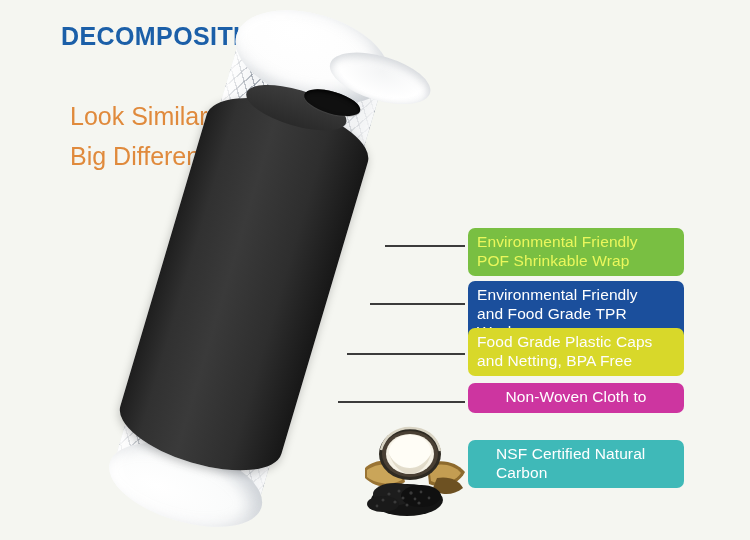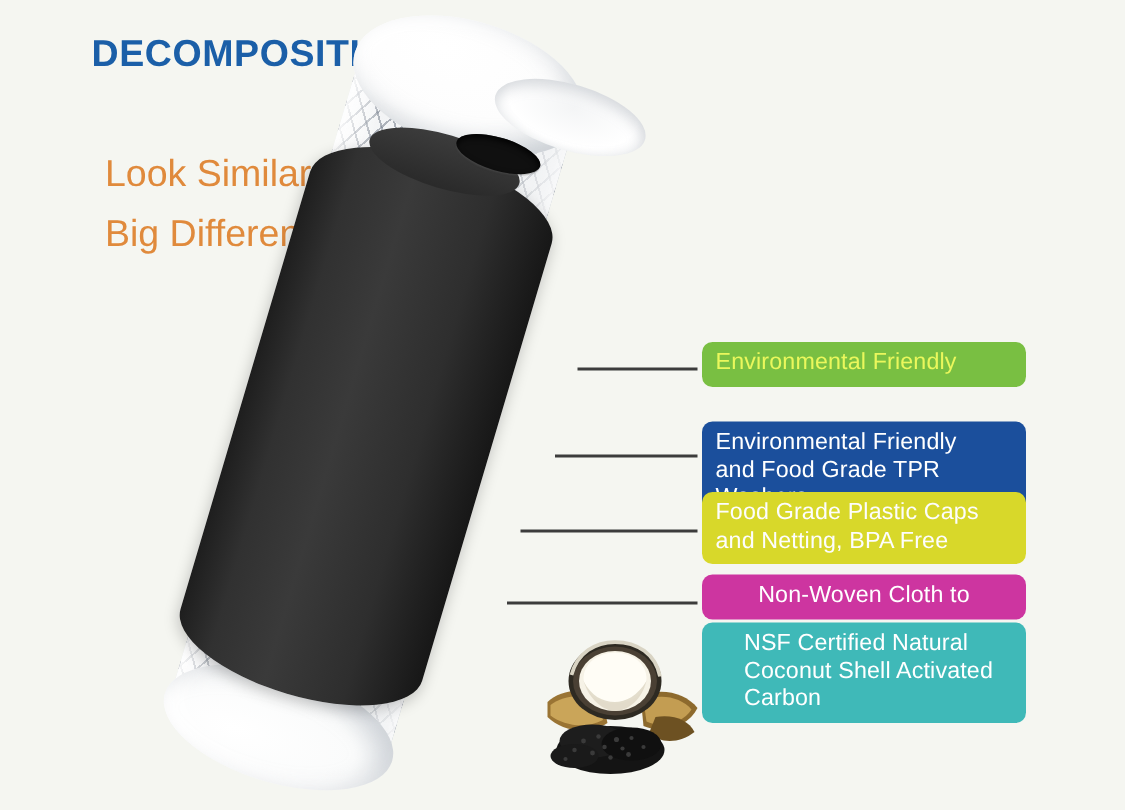--- a/index.html
+++ b/index.html
@@ -280,36 +280,36 @@
     </svg>
   </div>
 
   <div class="leader" style="left:385px; top:245px; width:80px;"></div>
   <div class="leader" style="left:370px; top:303px; width:95px;"></div>
   <div class="leader" style="left:347px; top:353px; width:118px;"></div>
   <div class="leader" style="left:338px; top:401px; width:127px;"></div>
 
   <div class="callout c-green" style="top:228px;">
     <span class="ln">Environmental Friendly</span>
+    <span class="ln">POF Shrinkable Wrap</span>
   </div>
 
   <div class="callout c-blue" style="top:281px;">
     <span class="ln">Environmental Friendly</span>
     <span class="ln">and Food Grade TPR</span>
     <span class="ln">Washers</span>
   </div>
 
   <div class="callout c-yellow" style="top:328px;">
     <span class="ln">Food Grade Plastic Caps</span>
     <span class="ln">and Netting, BPA Free</span>
   </div>
 
   <div class="callout c-pink" style="top:383px;text-align:center;">
     <span class="ln">Non-Woven Cloth to</span>
   </div>
 
-  <div class="callout c-teal" style="top:415px;padding-left:28px;">
+  <div class="callout c-teal" style="top:440px;padding-left:28px;">
     <span class="ln">NSF Certified Natural</span>
-    <span class="ln">Coconut Shell Activated</span>
     <span class="ln">Carbon</span>
   </div>
 
 </div>
 
 </body></html>

